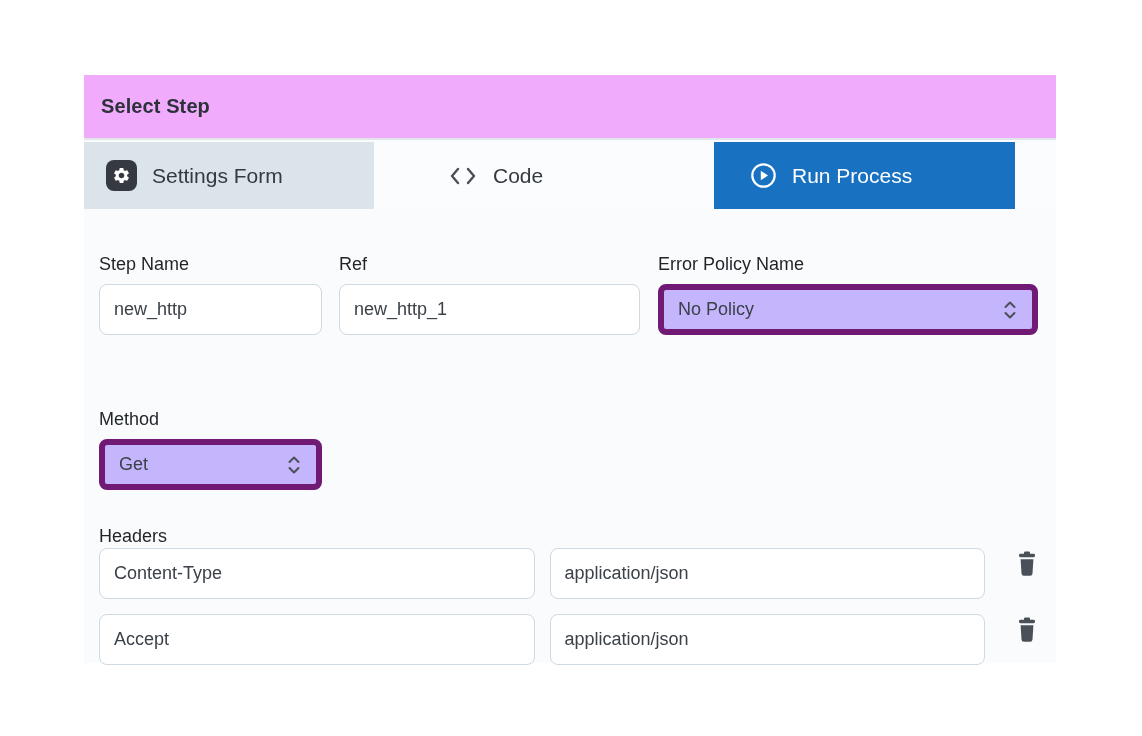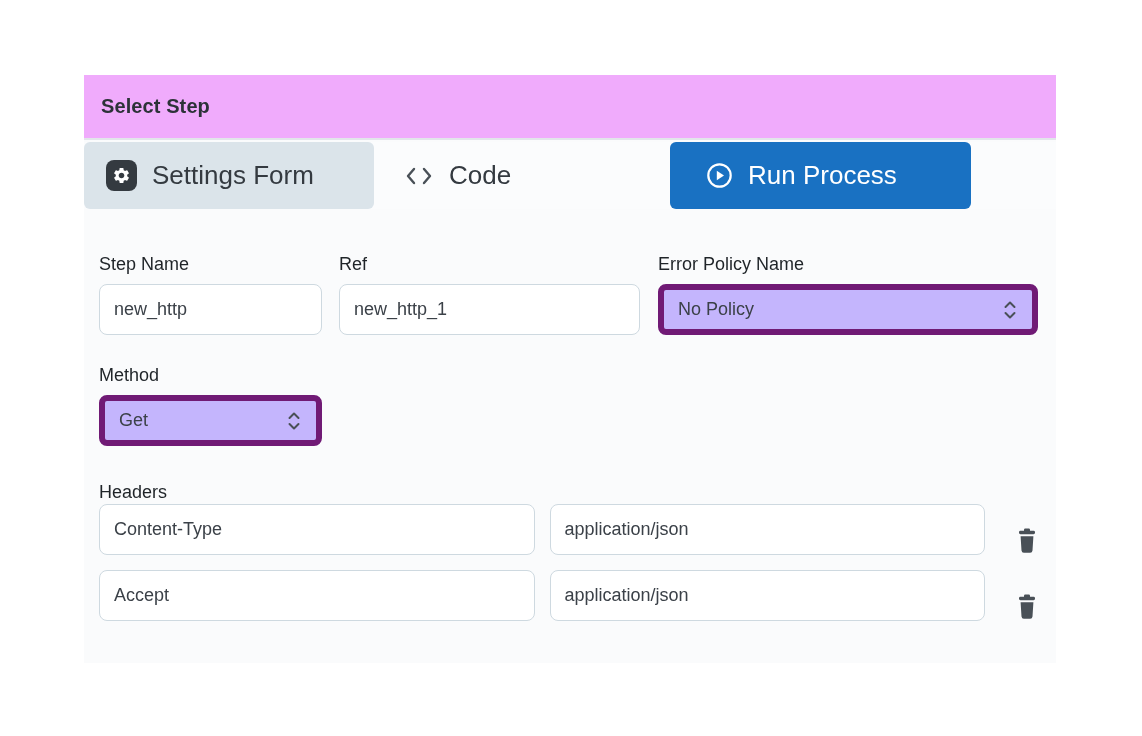--- a/index.html
+++ b/index.html
@@ -28,40 +28,39 @@
   }
   .tabs {
     margin-top: 2px;
     height: 67px;
     display: flex;
     background: #fbfcfd;
   }
   .tab {
     display: flex; align-items: center;
     height: 100%;
-    font-size: 26px;
+    font-size: 21px;
     color: #343a40;
     cursor: pointer;
-    border-radius: 6px;
   }
   .tab-settings { width: 290px; background: #dbe4ea; padding-left: 22px; }
-  .tab-code     { width: 296px; background: transparent; padding-left: 30px; }
+  .tab-code     { width: 296px; background: transparent; padding-left: 30px; margin-left: 44px; }
   .tab-run      { width: 301px; background: #1971c2; color: #ffffff; padding-left: 36px; }
   .tab-label { margin-left: 15px; }
   .gear-badge {
     width: 31px; height: 31px;
     background: #343a40;
     border-radius: 8px;
     display: flex; align-items: center; justify-content: center;
     flex: 0 0 auto;
   }
   .content { padding: 0 18px 13px 15px; }
   .row { display: flex; }
   .row1 { margin-top: 43px; }
-  .row2 { margin-top: 28px; }
+  .row2 { margin-top: 72px; }
   .field { display: flex; flex-direction: column; }
   .field label {
     font-size: 18px; color: #1f2428;
     line-height: 24px; margin-bottom: 8px;
   }
   .w223 { width: 223px; }
   .w301 { width: 301px; }
   .w380 { width: 380px; }
   .w699 { width: 699px; }
   .w304 { width: 304px; }
@@ -91,21 +90,21 @@
     color: #3b4148;
     display: flex; align-items: center; justify-content: space-between;
     cursor: pointer;
   }
   .headers-group { margin-top: 34px; }
   .headers-group > label {
     display: block;
     font-size: 18px; color: #1f2428;
     line-height: 24px; margin-bottom: 0;
   }
-  .header-row { display: flex; align-items: flex-end; }
+  .header-row { display: flex; align-items: flex-start; }
   .header-row + .header-row { margin-top: 15px; }
   .trash-btn {
     margin-left: 31px;
     width: 24px; height: 30px;
     background: none; border: none; padding: 0;
     display: flex; align-items: center; justify-content: center;
     cursor: pointer;
   }
   .icon { flex: 0 0 auto; display: block; }
 </style>

